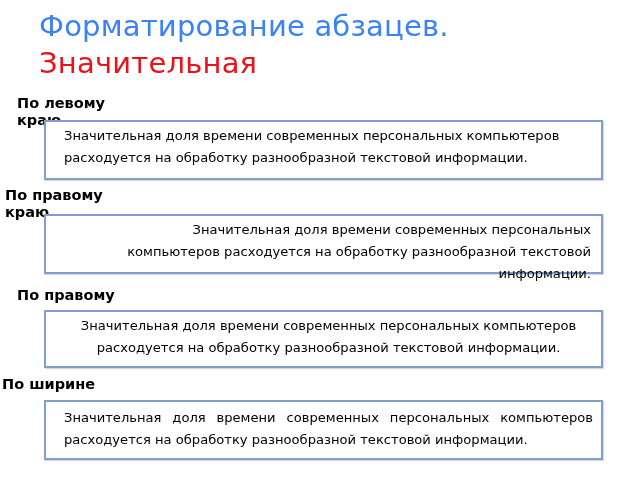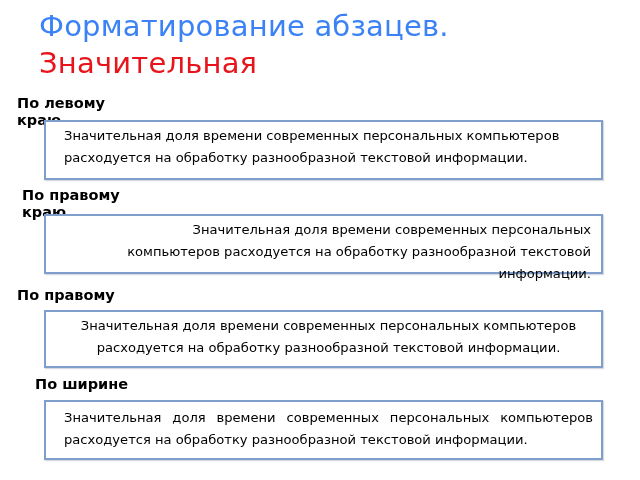--- a/index.html
+++ b/index.html
@@ -59,26 +59,26 @@
 <div class="title">
   <span class="line1">Форматирование абзацев.</span>
   <span class="line2">Значительная</span>
 </div>
 
 <div class="label" style="left:17px; top:95px; width:110px;">По левому краю</div>
 <div class="box align-left" style="top:120px; height:60px;">
   <p>Значительная доля времени современных персональных компьютеров расходуется на обработку разнообразной текстовой информации.</p>
 </div>
 
-<div class="label" style="left:22px; top:187px; width:120px;">По правому краю</div>
+<div class="label" style="left:5px; top:187px; width:120px;">По правому краю</div>
 <div class="box align-right" style="top:214px; height:60px;">
   <p style="padding-left:60px;">Значительная доля времени современных персональных компьютеров расходуется на обработку разнообразной текстовой информации.</p>
 </div>
 
 <div class="label" style="left:17px; top:287px;">По правому</div>
 <div class="box align-center" style="top:310px; height:58px;">
   <p style="padding:0 0 0 0;">Значительная доля времени современных персональных компьютеров расходуется на обработку разнообразной текстовой информации.</p>
 </div>
 
-<div class="label" style="left:35px; top:376px;">По ширине</div>
+<div class="label" style="left:2px; top:376px;">По ширине</div>
 <div class="box align-justify" style="top:400px; height:60px; padding-top:5px;">
   <p>Значительная доля времени современных персональных компьютеров расходуется на обработку разнообразной текстовой информации.</p>
 </div>
 
 </body></html>

